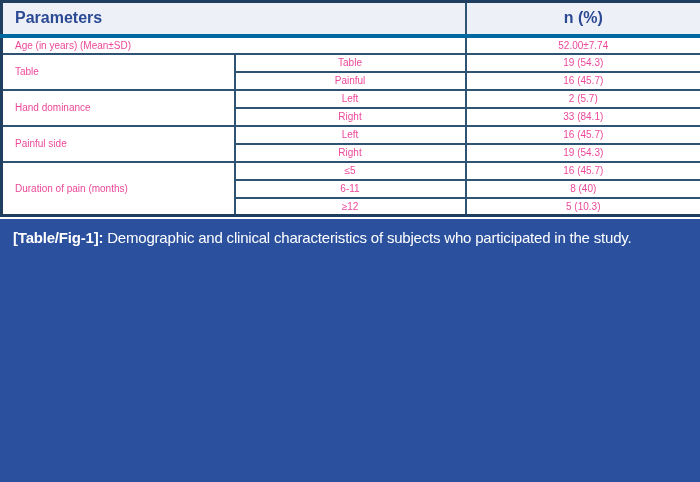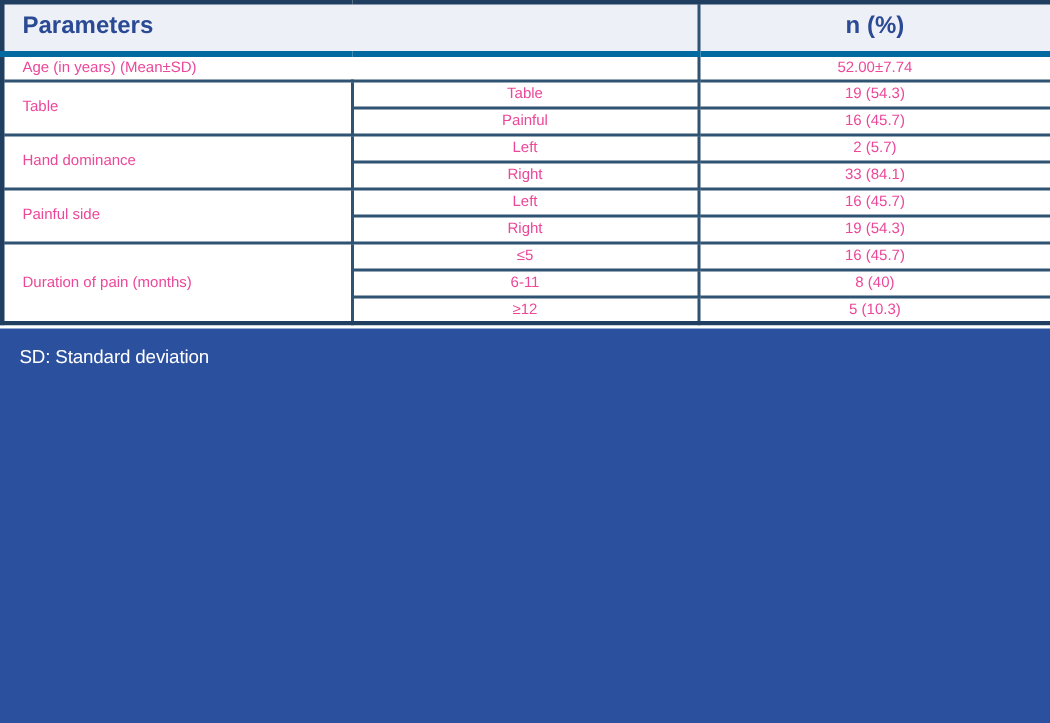--- a/index.html
+++ b/index.html
@@ -132,16 +132,16 @@
       <tr>
         <td class="sub">≥12</td>
         <td class="val">5 (10.3)</td>
       </tr>
     </tbody>
   </table>
 
   <div class="gap"></div>
 
   <div class="caption-bar">
-    <p class="note">SD: Standard deviation</p>
+    <p class="caption"><span class="tag">[Table/Fig-1]:</span> <span>Demographic and clinical characteristics of subjects who participated in the study.</span></p>
   </div>
 
 </div>
 
 </body></html>

